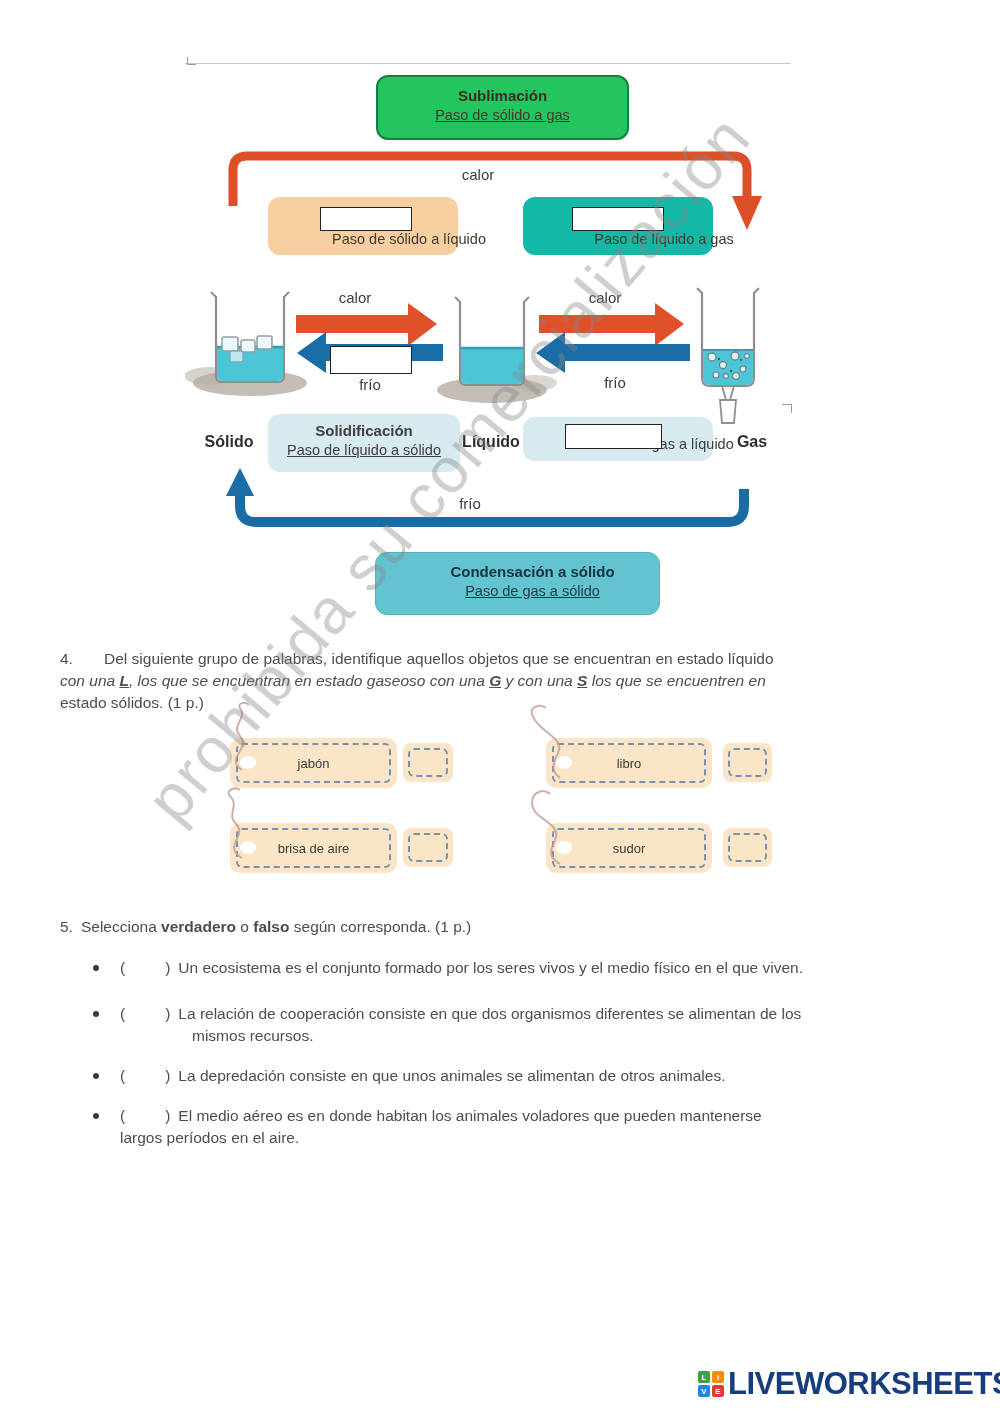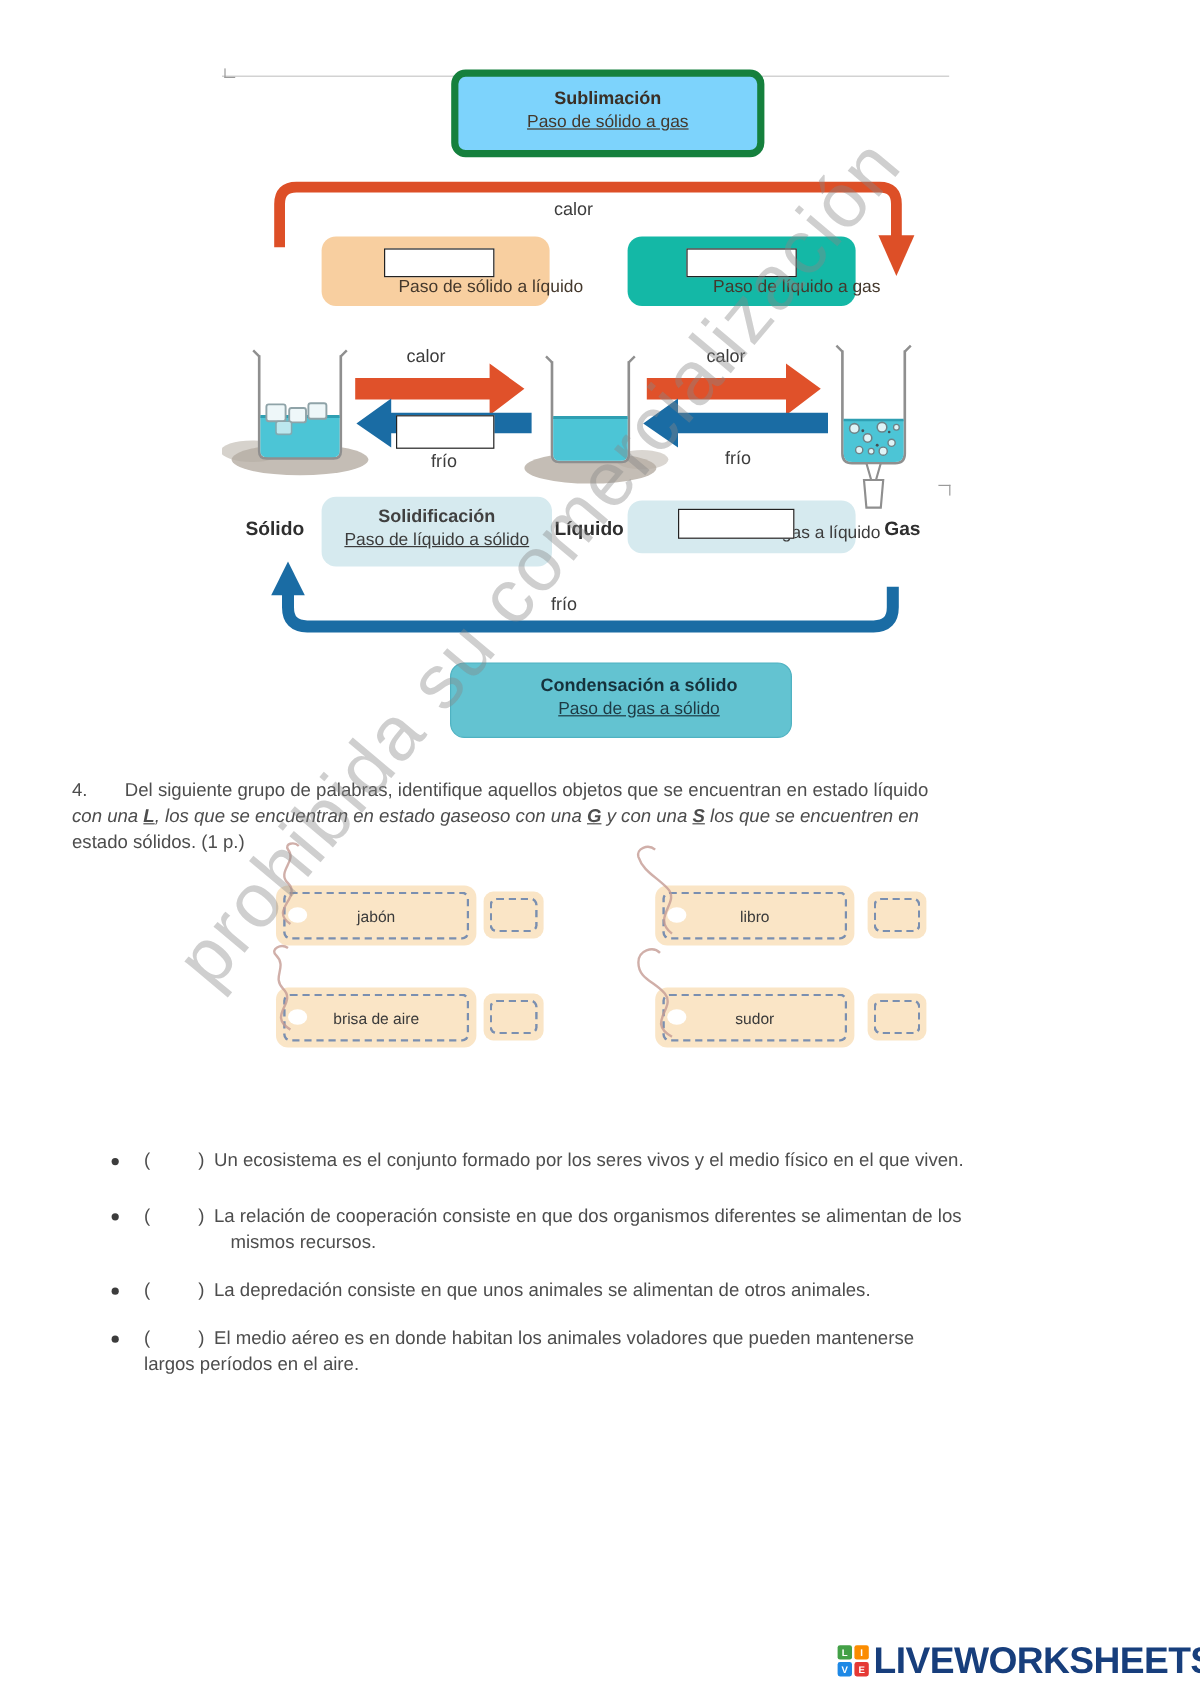--- a/index.html
+++ b/index.html
@@ -11,21 +11,21 @@
   .boldw{font-weight:bold;}
 
   
   .diagram{position:absolute;left:0;top:0;width:1000px;height:660px;}
   .topline{position:absolute;left:185px;top:63px;width:606px;height:1px;background:#c8c8c8;}
   .corner-tl{position:absolute;left:187px;top:57px;width:8px;height:7px;border-left:1.5px solid #9a9a9a;border-bottom:1.5px solid #9a9a9a;}
   .corner-mr{position:absolute;left:782px;top:404px;width:9px;height:8px;border-right:1.5px solid #9a9a9a;border-top:1.5px solid #9a9a9a;}
   .dbox{position:absolute;border-radius:12px;text-align:center;}
   .dbox .t1{font-weight:bold;font-size:15px;color:#3a2f26;margin-top:10px;}
   .dbox .t2{font-size:14.5px;color:#44382c;margin-top:3px;text-decoration:underline;}
-  .box-sublim{left:376px;top:58px;width:249px;height:61px;background:#7dd3fc;border:6px solid #15803d;}
+  .box-sublim{left:376px;top:75px;width:249px;height:61px;background:#22c55e;border:2px solid #15803d;}
   .box-peach-l{left:268px;top:197px;width:190px;height:58px;background:#F8CFA0;}
   .box-peach-r{left:523px;top:197px;width:190px;height:58px;background:#14b8a6;}
   .box-lblue-l{left:268px;top:414px;width:192px;height:58px;background:#D6EAEF;}
   .box-lblue-r{left:523px;top:417px;width:190px;height:44px;background:#D6EAEF;}
   .box-teal{left:375px;top:552px;width:253px;height:61px;background:#63C3D1;border:1px solid #4fb2c2;padding-left:30px;}
   .box-teal .t1{color:#16323c;}
   .box-teal .t2{color:#1d3a44;}
   .inputbox{position:absolute;background:#ffffff;border:1.6px solid #222;}
   .dlabel{position:absolute;font-size:15px;color:#3c3c3c;text-align:center;}
   .statelabel{position:absolute;font-size:16px;font-weight:bold;color:#2e2e2e;text-align:center;}
@@ -211,20 +211,23 @@
     <div class="tag-inner">sudor</div>
     <div class="hole"></div>
   </div>
   <svg class="thread" style="left:524px;top:782px;" width="70" height="100" viewBox="0 0 70 100">
     <path d="M36,82 C14,70 40,58 30,46 C22,36 8,34 8,20 C8,10 20,6 26,12" fill="none" stroke="#c49b94" stroke-width="2" opacity="0.8"></path>
   </svg>
   <div class="sqbox" style="left:723px;top:828px;width:49px;height:39px;">
     <div class="tag-inner"></div>
   </div>
 
+  <div class="abs qtext" style="left:60px;top:916px;">
+    <span>5.</span><span class="gapsm"></span><span>Selecciona </span><span class="boldw">verdadero</span><span> o </span><span class="boldw">falso</span><span> según corresponda. (1 p.)</span>
+  </div>
 
   <div class="bullet" style="left:93px;top:965px;"></div>
   <div class="q5item" style="top:957px;width:900px;">
     <span>(</span><span class="pslot"></span><span>)</span><span class="gapsm"></span><span>Un ecosistema es el conjunto formado por los seres vivos y el medio físico en el que viven.</span>
   </div>
 
   <div class="bullet" style="left:93px;top:1011px;"></div>
   <div class="q5item" style="top:1003px;width:900px;">
     <span>(</span><span class="pslot"></span><span>)</span><span class="gapsm"></span><span>La relación de cooperación consiste en que dos organismos diferentes se alimentan de los</span>
   </div>

